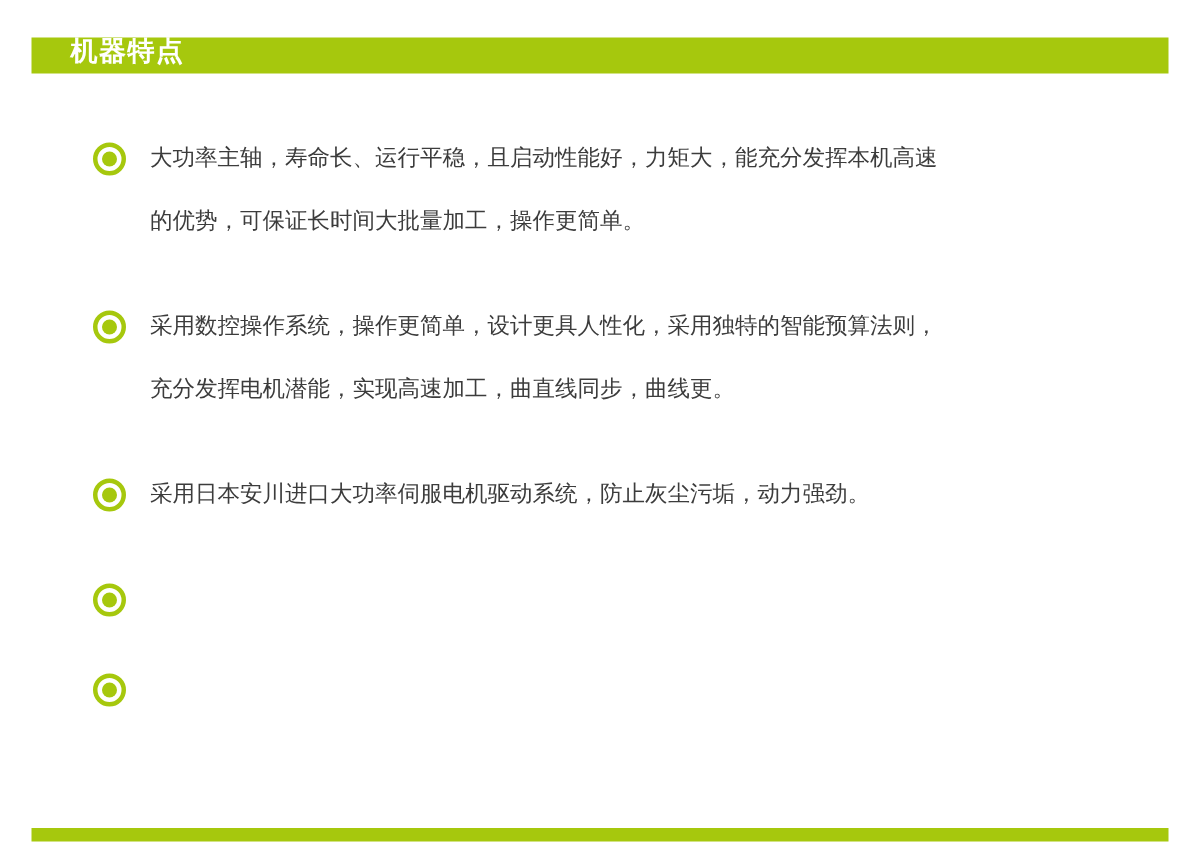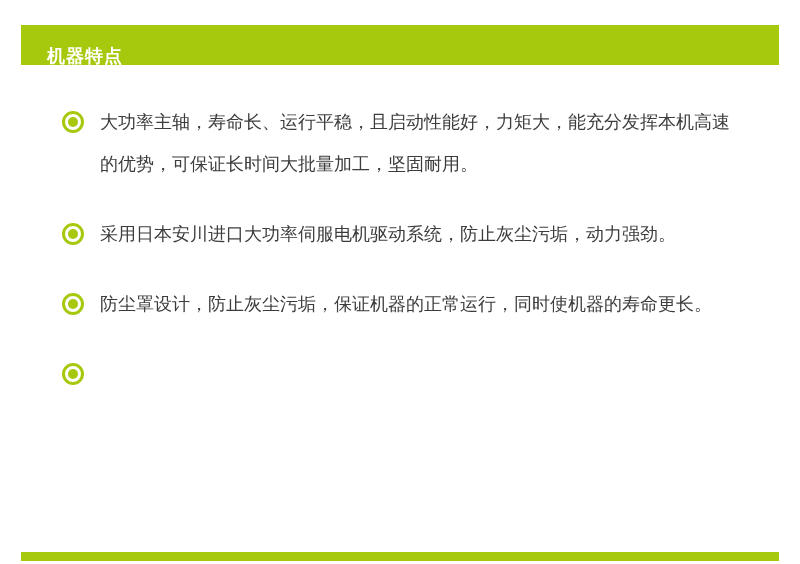--- a/index.html
+++ b/index.html
@@ -17,24 +17,24 @@
     overflow: hidden;
     font-family: "Liberation Sans", "DejaVu Sans", sans-serif;
   }
   .page {
     position: absolute;
     inset: 0;
     background: var(--bg);
   }
   .section-header {
     margin: 25px 21px 0 21px;
-    height: 40px;
+    height: 24px;
     background: var(--green);
     display: flex;
-    align-items: flex-end;
+    align-items: flex-start;
     padding-left: 26px;
   }
   .section-title {
     color: var(--title-text);
     font-size: 18px;
     font-weight: bold;
     letter-spacing: 1px;
     line-height: 1;
   }
   .feature-list {
@@ -56,21 +56,21 @@
     margin-right: 16px;
   }
   .bullet-dot {
     position: absolute;
     inset: 3px;
     background: var(--green);
     border-radius: 50%;
   }
   .feature-text {
     color: var(--body-text);
-    font-size: 18px;
+    font-size: 15px;
     line-height: 42px;
   }
   .feature-line {
     white-space: nowrap;
   }
   .bottom-bar {
     position: absolute;
     left: 21px;
     right: 21px;
     bottom: 3px;
@@ -88,41 +88,47 @@
   </div>
 
   <div class="feature-list">
 
     <div class="feature-item">
       <span class="bullet">
         <span class="bullet-dot"></span>
       </span>
       <div class="feature-text">
         <div class="feature-line">大功率主轴，寿命长、运行平稳，且启动性能好，力矩大，能充分发挥本机高速</div>
-        <div class="feature-line">的优势，可保证长时间大批量加工，坚固耐用。</div>
+        <div class="feature-line">的优势，可保证长时间大批量加工，操作更简单。</div>
       </div>
     </div>
 
+    <div class="feature-item">
+      <span class="bullet">
+        <span class="bullet-dot"></span>
+      </span>
+      <div class="feature-text">
+        <div class="feature-line">采用数控操作系统，操作更简单，设计更具人性化，采用独特的智能预算法则，</div>
+        <div class="feature-line">充分发挥电机潜能，实现高速加工，曲直线同步，曲线更。</div>
+      </div>
+    </div>
 
     <div class="feature-item">
       <span class="bullet">
         <span class="bullet-dot"></span>
       </span>
       <div class="feature-text">
         <div class="feature-line">采用日本安川进口大功率伺服电机驱动系统，防止灰尘污垢，动力强劲。</div>
       </div>
     </div>
 
     <div class="feature-item">
       <span class="bullet">
         <span class="bullet-dot"></span>
       </span>
-      <div class="feature-text">
-        <div class="feature-line">防尘罩设计，防止灰尘污垢，保证机器的正常运行，同时使机器的寿命更长。</div>
-      </div>
     </div>
 
     <div class="feature-item">
       <span class="bullet">
         <span class="bullet-dot"></span>
       </span>
     </div>
 
   </div>
 

